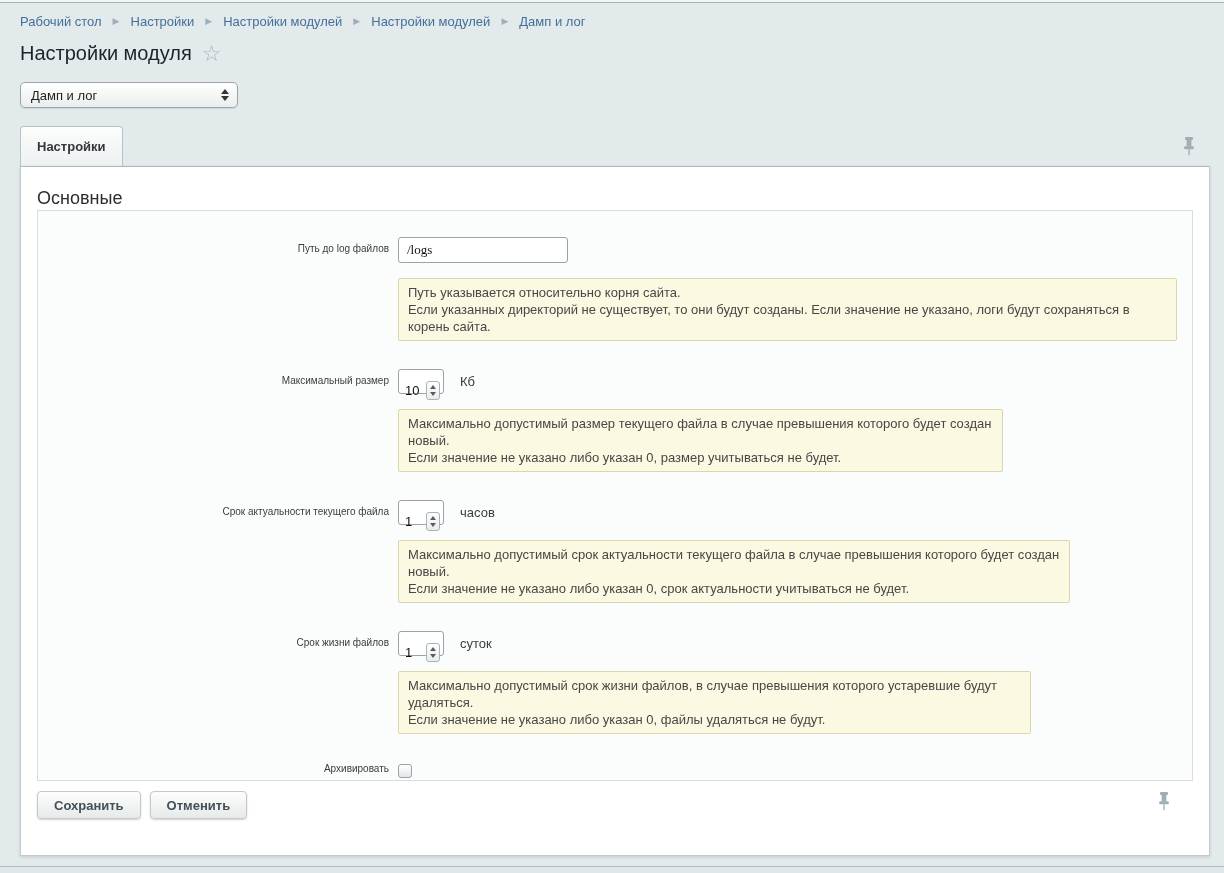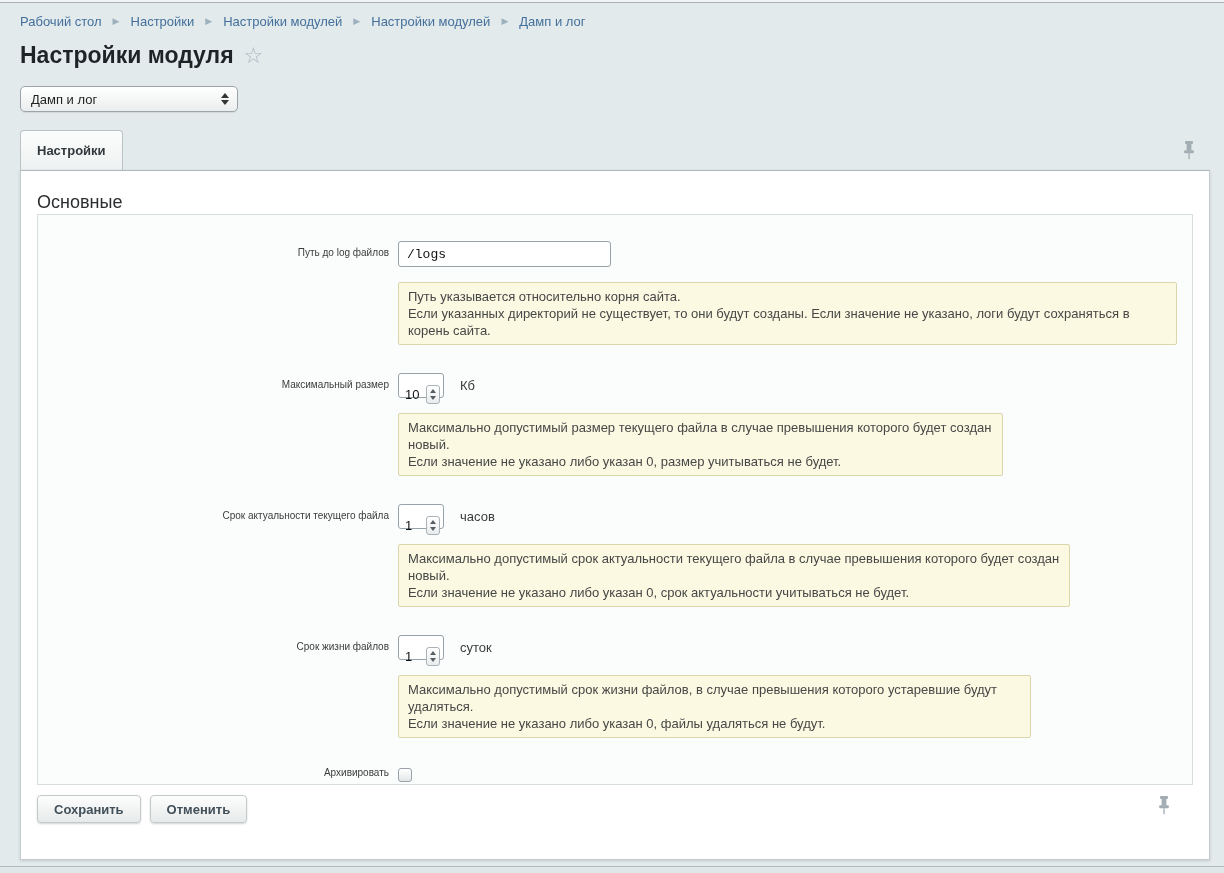--- a/index.html
+++ b/index.html
@@ -16,21 +16,21 @@
 
   .wrap { padding:0 14px 0 20px; }
 
   
   .breadcrumb { margin-top:11px; font-size:13px; display:flex; align-items:center; }
   .breadcrumb a { color:#43709b; text-decoration:none; cursor:pointer; }
   .crumb-sep { color:#9db0bd; font-size:9px; margin:0 11px; line-height:1; }
 
   
   .page-title-row { margin-top:13px; display:flex; align-items:center; }
-  .page-title { font-size:23px; font-weight:bold; color:#1e2327; }
+  .page-title { font-size:20px; font-weight:normal; color:#1e2327; }
   .fav-star { font-size:22px; color:#a9b6be; margin-left:10px; cursor:pointer; line-height:1; }
 
   
   .mod-select { margin-top:17px; width:218px; height:26px;
     border:1px solid #9aa4aa; border-radius:5px;
     background:linear-gradient(#ffffff,#ebeeee);
     box-shadow:0 1px 1px rgba(0,0,0,.08);
     display:flex; align-items:center; padding:0 8px 0 10px;
     font-size:13px; color:#222; cursor:pointer; }
   .mod-select .sel-label { flex:1; }
@@ -66,22 +66,22 @@
     margin:0 16px; height:571px; overflow:hidden;
     border:1px solid #d8dee0; background:#fbfcfc;
     padding-top:26px;
   }
   .form-row { display:flex; margin-bottom:28px; }
   .row-label { flex:0 0 360px; text-align:right; padding-right:9px; padding-top:6px;
     font-size:10px; color:#3c3c3c; }
   .row-label.cb { padding-top:1px; }
   .row-field { flex:1; }
 
-  .text-input { width:213px; height:26px; border:1px solid #98a3a9; border-radius:3px;
-    background:#fff; font-family:Liberation Mono, monospace; font-size:13px; color:#111;
+  .text-input { width:170px; height:26px; border:1px solid #98a3a9; border-radius:3px;
+    background:#fff; font-family:Liberation Serif, serif; font-size:13px; color:#111;
     padding:0 8px; outline:none; }
   .num-box { display:inline-flex; align-items:center; width:46px; height:25px;
     border:1px solid #98a3a9; border-radius:3px; background:#fff; padding:17px 2px 0 6px; }
   .num-input { width:20px; border:none; outline:none; font-family:"Liberation Sans",sans-serif;
     font-size:13px; color:#111; background:transparent; }
   .spinner { width:14px; height:19px; border:1px solid #aab2b7; border-radius:3px;
     background:linear-gradient(#ffffff,#e9eced); display:flex; flex-direction:column;
     align-items:center; justify-content:center; gap:3px; cursor:pointer; margin-left:1px; }
   .spin-up   { width:0; height:0; border-left:3px solid transparent; border-right:3px solid transparent; border-bottom:4px solid #565e63; }
   .spin-down { width:0; height:0; border-left:3px solid transparent; border-right:3px solid transparent; border-top:4px solid #565e63; }

